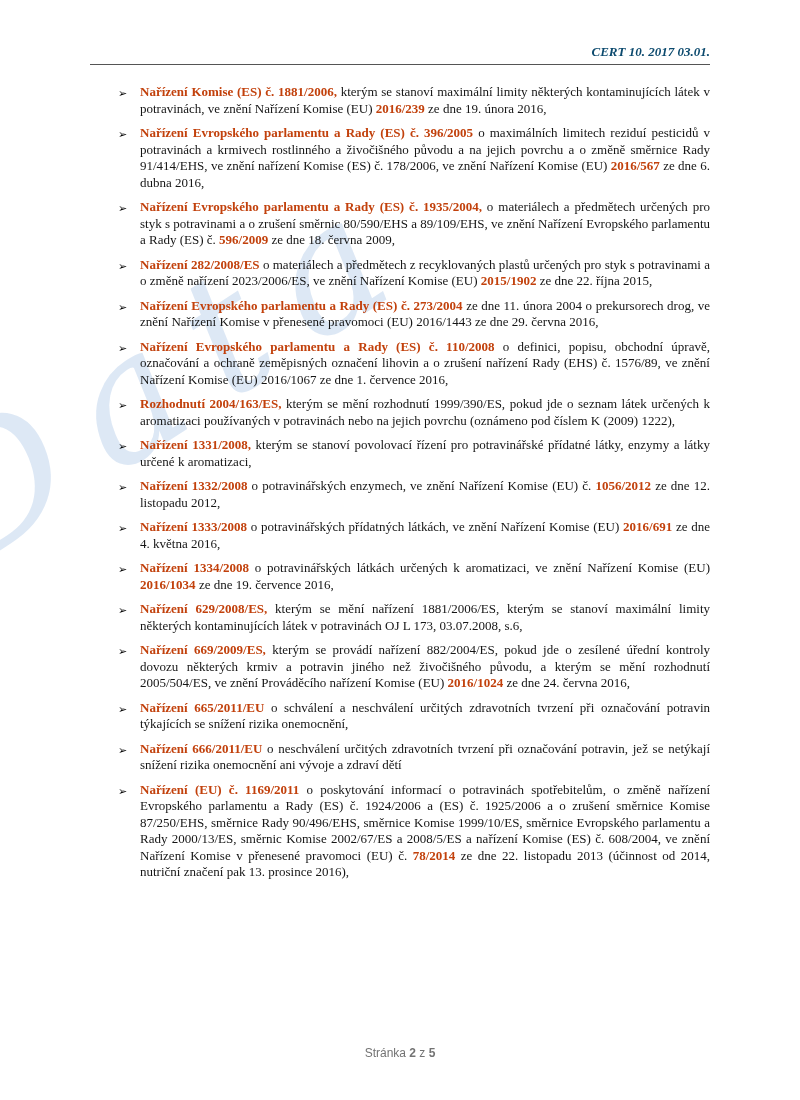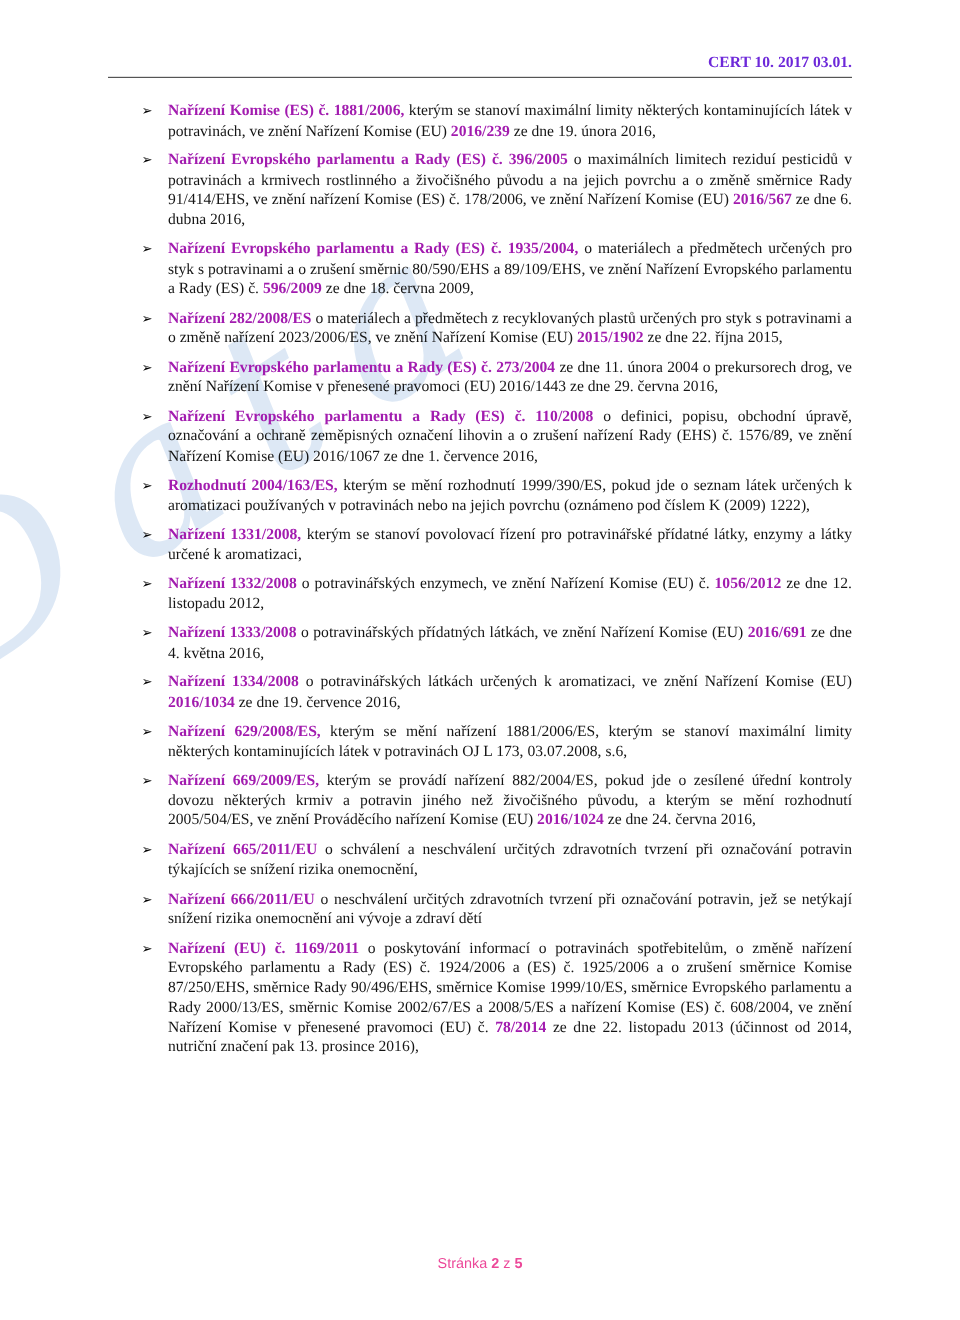--- a/index.html
+++ b/index.html
@@ -33,22 +33,23 @@
     user-select: none;
   }
   
   .header {
     position: absolute;
     top: 44px;
     left: 90px;
     right: 90px;
     text-align: right;
     font-size: 13px;
+    font-style: italic;
     font-weight: bold;
-    color: #6d28d9;
+    color: #0c4a6e;
     padding-bottom: 4px;
     border-bottom: 1px solid #555555;
   }
   
   .content {
     position: absolute;
     top: 84px;
     left: 118px;
     right: 90px;
   }
@@ -61,30 +62,30 @@
     line-height: 16.5px;
     margin-bottom: 8px;
     color: #151515;
   }
   ul.reg-list li .bullet {
     position: absolute;
     left: 0; top: 1px;
     font-size: 11px;
     color: #000000;
   }
-  ul.reg-list li b { color: #a21caf; }
+  ul.reg-list li b { color: #c2410c; }
   
   .footer {
     position: absolute;
     bottom: 40px;
     left: 0; right: 0;
     text-align: center;
     font-family: "Liberation Sans", sans-serif;
     font-size: 12px;
-    color: #ec4899;
+    color: #737373;
   }
 </style>
 </head>
 <body>
 
 <div class="page">
 
   <div class="watermark">Data</div>
 
   <div class="header">

